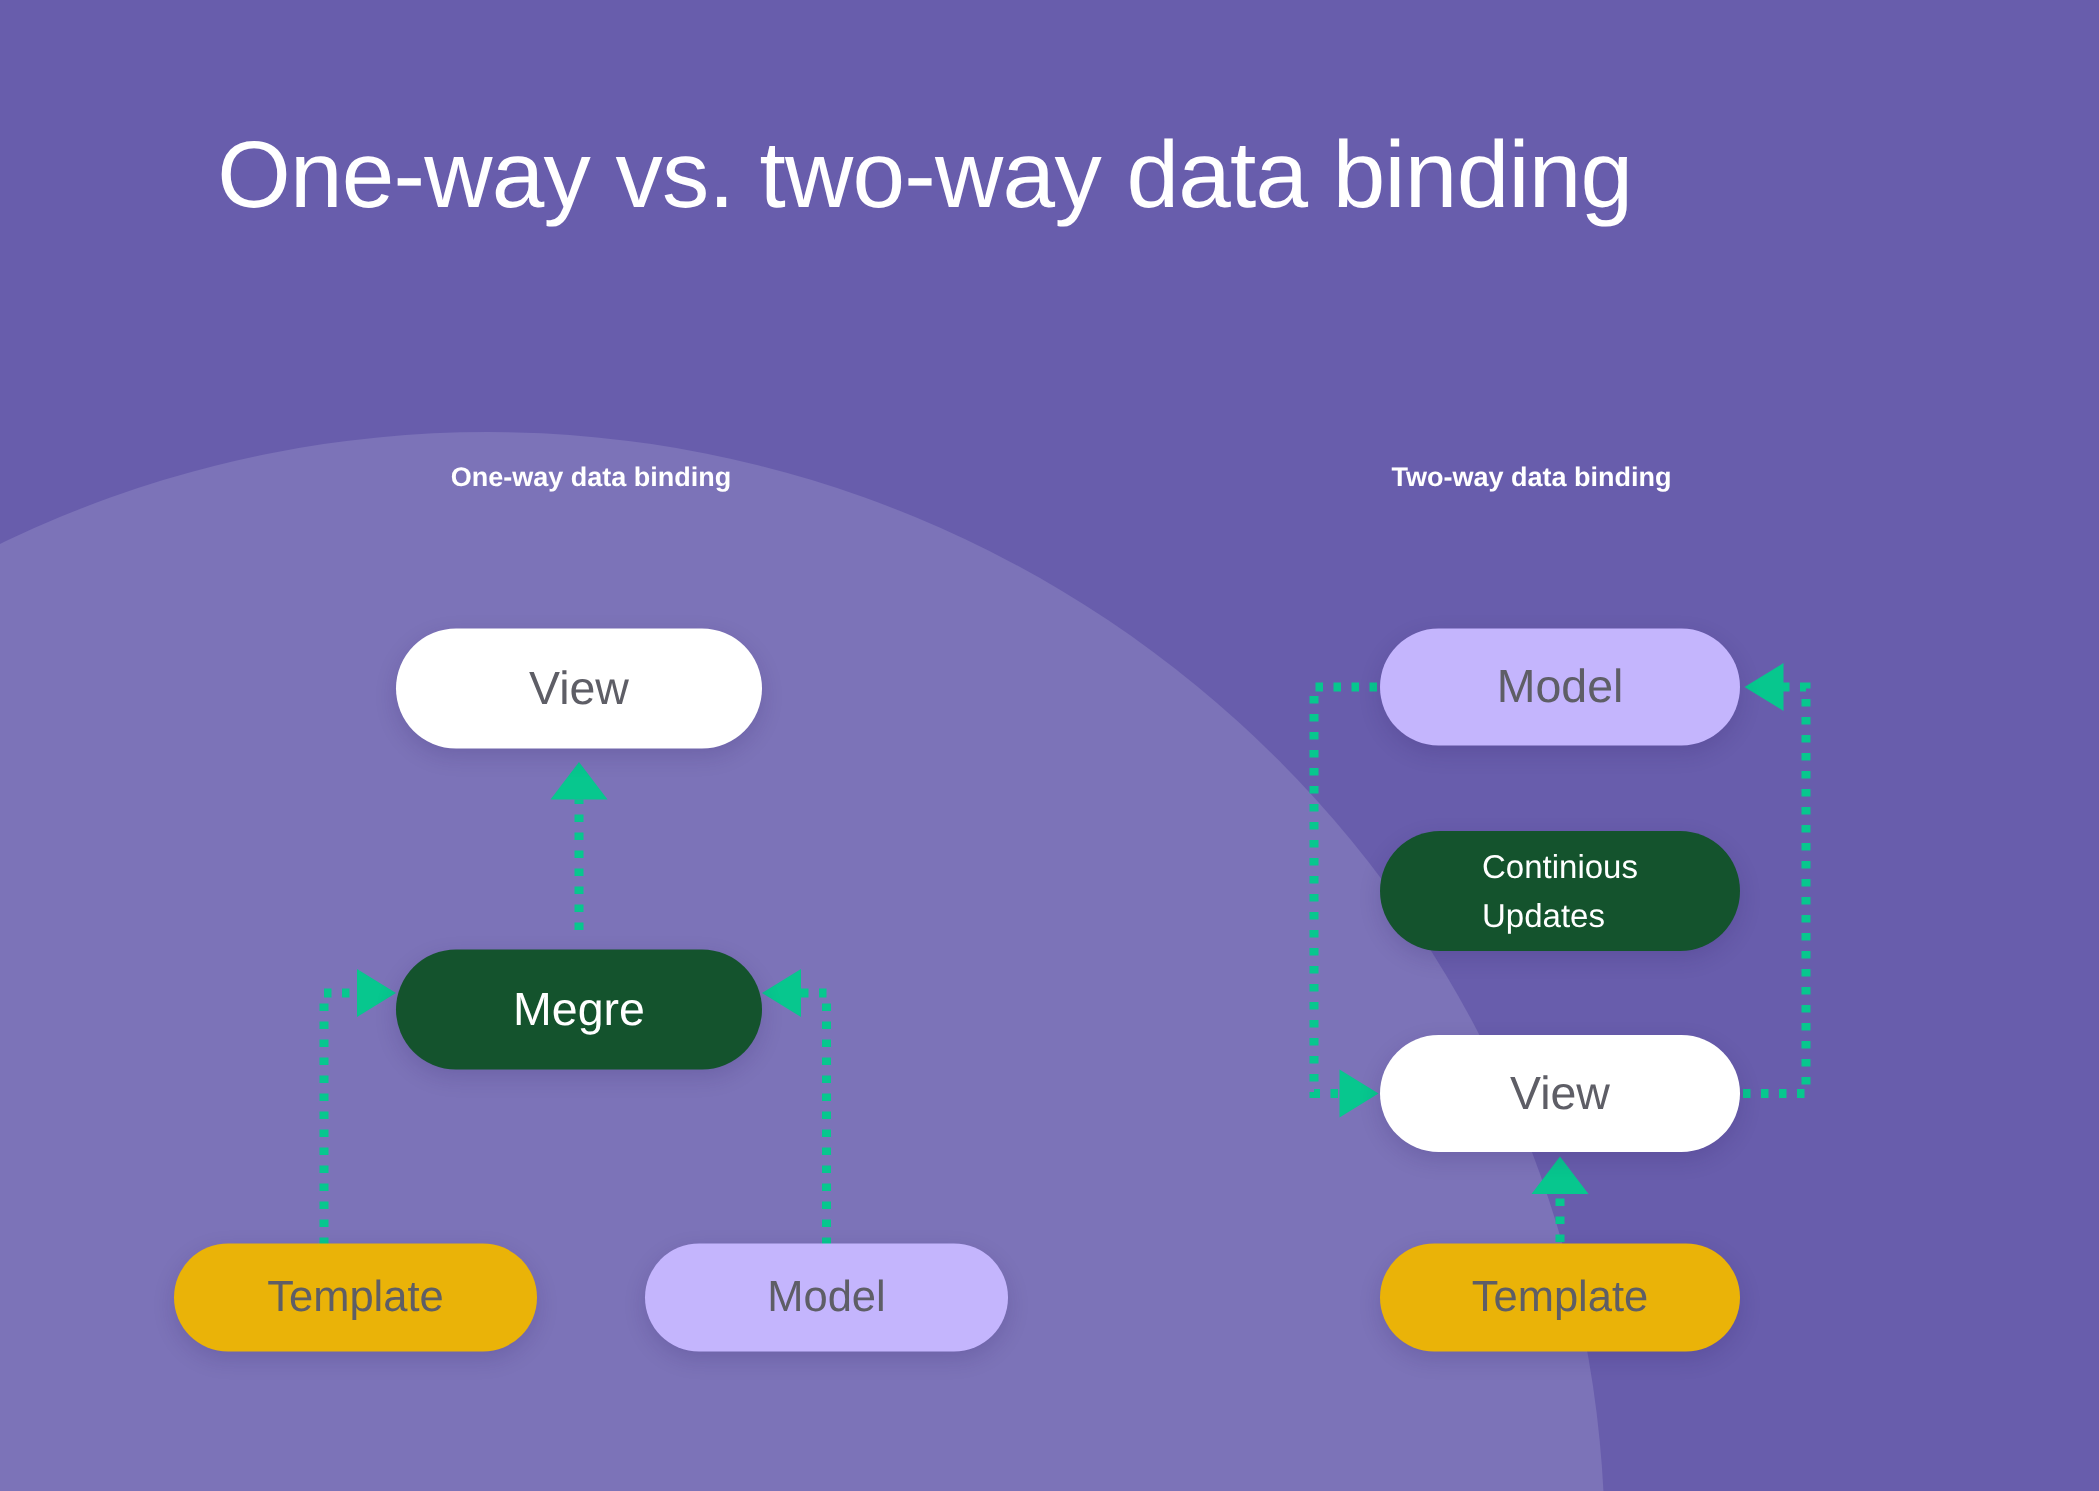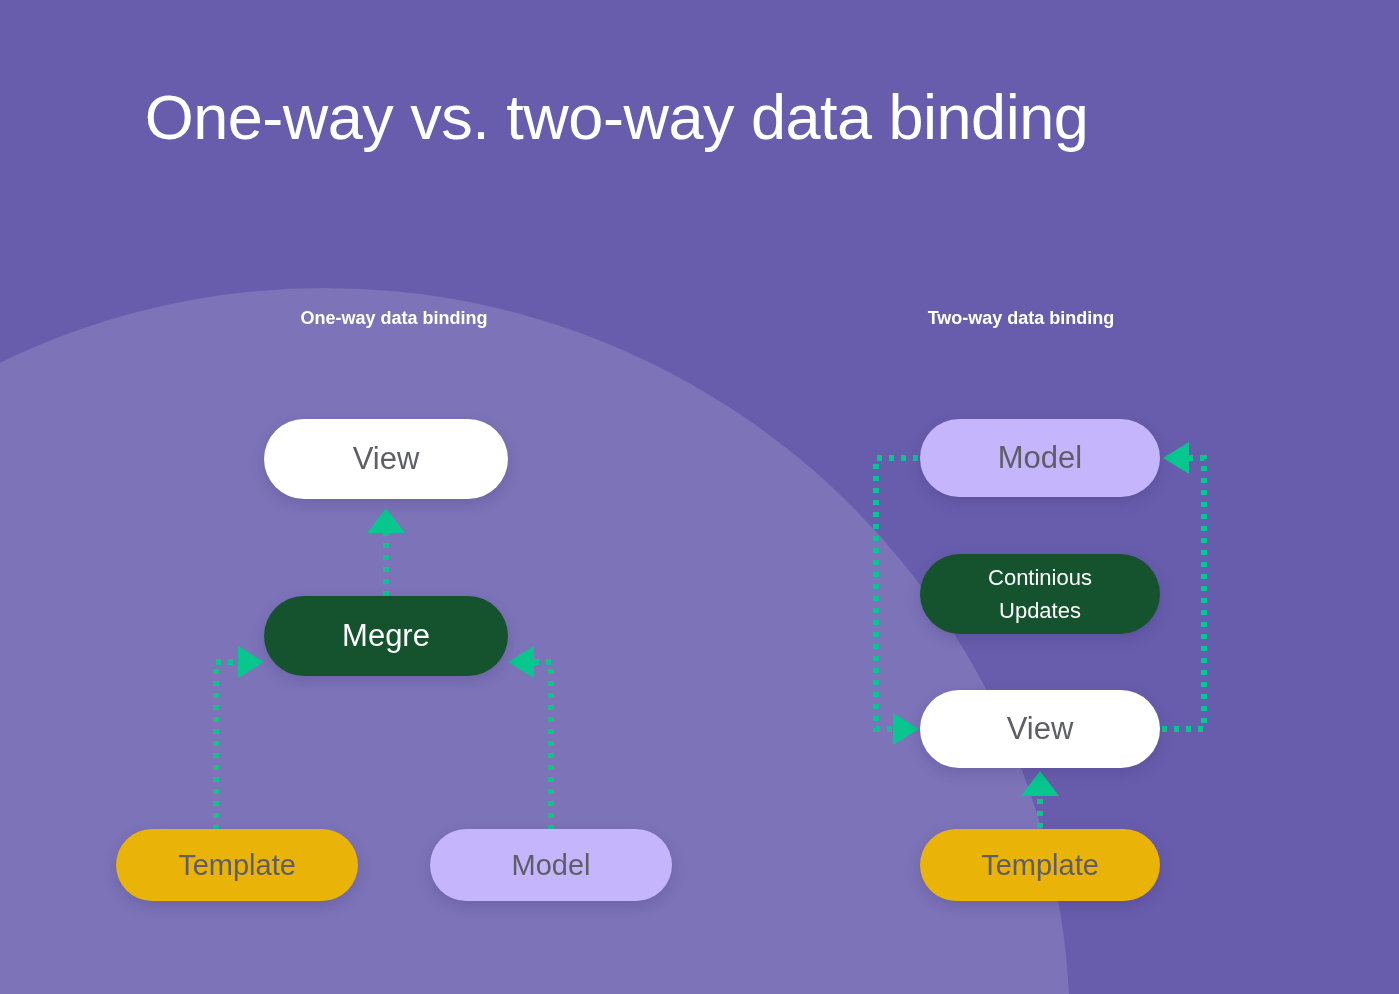--- a/index.html
+++ b/index.html
@@ -40,32 +40,32 @@
     white-space:nowrap;
   }
   #panel-title-left  { left:120px; width:548px; }
   #panel-title-right { left:751px; width:540px; }
 
   
   .pill {
     position:absolute;
     display:flex; align-items:center; justify-content:center;
     border-radius:999px;
-    text-align:center;
+    text-align:left;
     z-index:3;
     box-shadow:0 5px 14px rgba(40,25,90,0.17);
   }
   .pill.white  { background:#ffffff; color:#5E5E66; }
   .pill.teal   { background:#14532d; color:#ffffff; }
   .pill.yellow { background:#c4b5fd; color:#5E5E66; }
   .pill.cyan   { background:#eab308; color:#5E5E66; }
 
   
   #node-view-left   { left:264px; top:419px;  width:244px; height:80px; font-size:31px; }
-  #node-megre       { left:264px; top:596px;  width:244px; height:80px; font-size:31px; }
+  #node-megre       { left:264px; top:633px;  width:244px; height:80px; font-size:31px; }
   #node-template-l  { left:116px; top:829px;  width:242px; height:72px; font-size:29px; }
   #node-model-l     { left:430px; top:829px;  width:242px; height:72px; font-size:29px; }
 
   
   #node-model-r     { left:920px; top:419px;  width:240px; height:78px; font-size:31px; }
   #node-continious  { left:920px; top:554px;  width:240px; height:80px; font-size:22px; line-height:1.5; }
   #node-view-right  { left:920px; top:690px;  width:240px; height:78px; font-size:31px; }
   #node-template-r  { left:920px; top:829px;  width:240px; height:72px; font-size:29px; }
 
   

